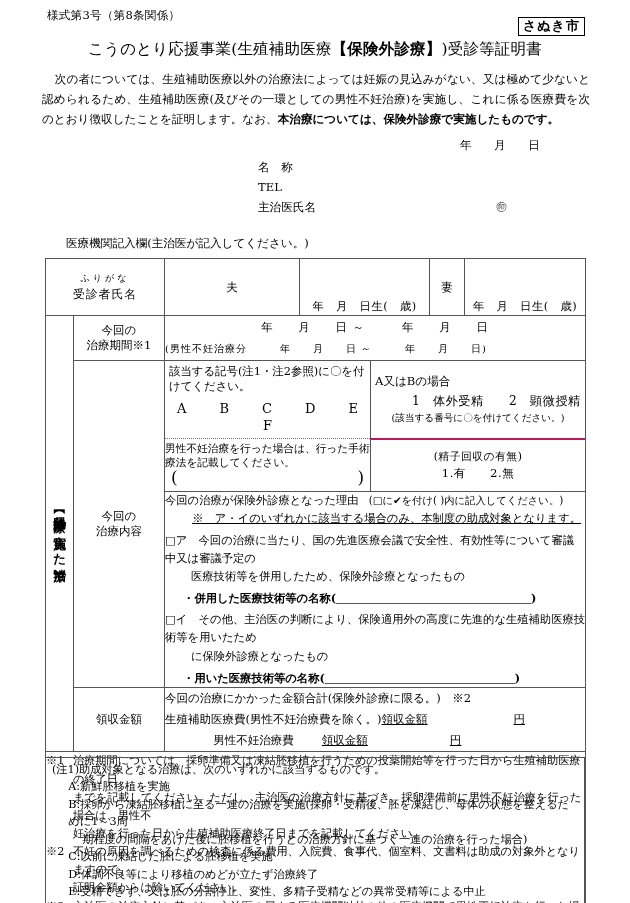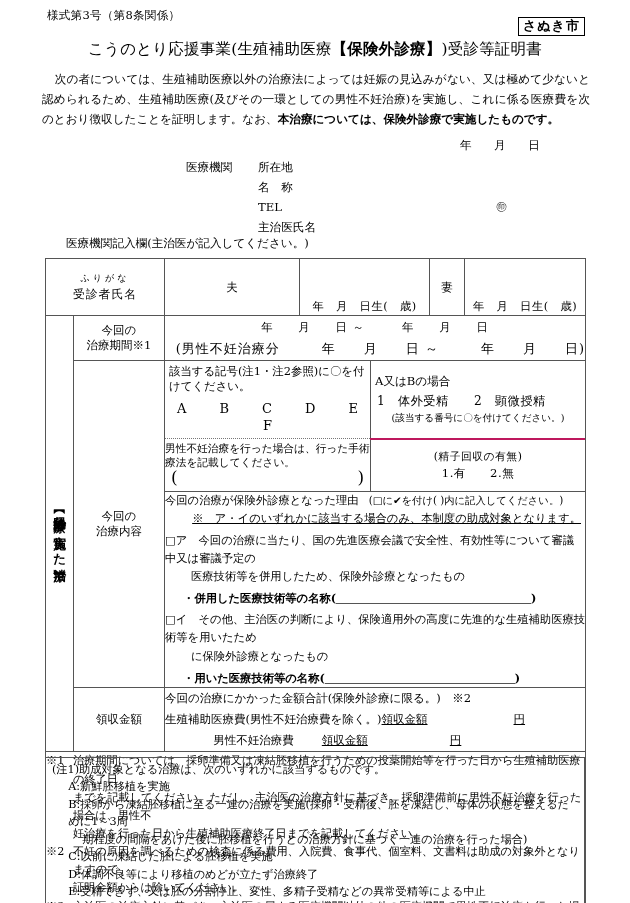--- a/index.html
+++ b/index.html
@@ -172,39 +172,39 @@
 
   .period-a {
     height: 21px;
     text-align: center;
     letter-spacing: 1px;
     border-bottom: 1px solid #999;
     font-size: 11.4px;
   }
   .period-b {
     height: 21px;
-    text-align: right;
+    text-align: left;
     letter-spacing: 1px;
-    font-size: 13px;
+    font-size: 10px;
   }
 
   .sym-head {
     font-size: 11.4px;
     padding: 3px 2px 0 4px;
     display: block;
   }
   .sym-letters {
     display: block;
     text-align: center;
     font-size: 13px;
     letter-spacing: 10px;
     padding: 6px 0 5px 10px;
   }
   .ab-title { font-size: 11.6px; padding: 3px 0 0 4px; display:block; }
-  .ab-opts  { font-size: 12.2px; padding: 4px 0 1px 6px; display:block; letter-spacing:0.5px;}
+  .ab-opts  { font-size: 12.2px; padding: 4px 0 1px 6px; display:block; letter-spacing:0.5px;margin-left:35px;}
   .ab-hint  { font-size: 9.6px; padding: 1px 0 2px 0; display:block; text-align:center;}
 
   .male-head {
     display: block;
     font-size: 10.7px;
     text-align: left;
     padding: 3px 0 1px 0;
   }
   .male-par {
     display: block;
@@ -271,21 +271,20 @@
   <div class="intro">
     <span class="ind">次の者については、生殖補助医療以外の治療法によっては妊娠の見込みがない、又は極めて少ないと認められる</span><span>ため、生殖補助医療(及びその一環としての男性不妊治療)を実施し、これに係る医療費を次のとおり徴収したことを</span><span>証明します。なお、</span><b>本治療については、保険外診療で実施したものです。</b>
   </div>
 
   <div class="date-line">
     <span>年</span><span class="gap-a"></span><span>月</span><span class="gap-a"></span><span>日</span>
   </div>
 
   <div class="inst-block">
     <span class="seal-mark">㊞</span>
-    <span class="inst-row"><span class="inst-label">医療機関</span><span class="inst-val">所在地</span></span>
     <span class="inst-row"><span class="inst-label"></span><span class="inst-val">名　称</span></span>
     <span class="inst-row"><span class="inst-label"></span><span class="inst-val">TEL</span></span>
     <span class="inst-row"><span class="inst-label"></span><span class="inst-val">主治医氏名</span></span>
   </div>
 
   <div class="sec-note">医療機関記入欄(主治医が記入してください。)</div>
 
   <table class="tbl">
     <colgroup>
       <col style="width:28px">

